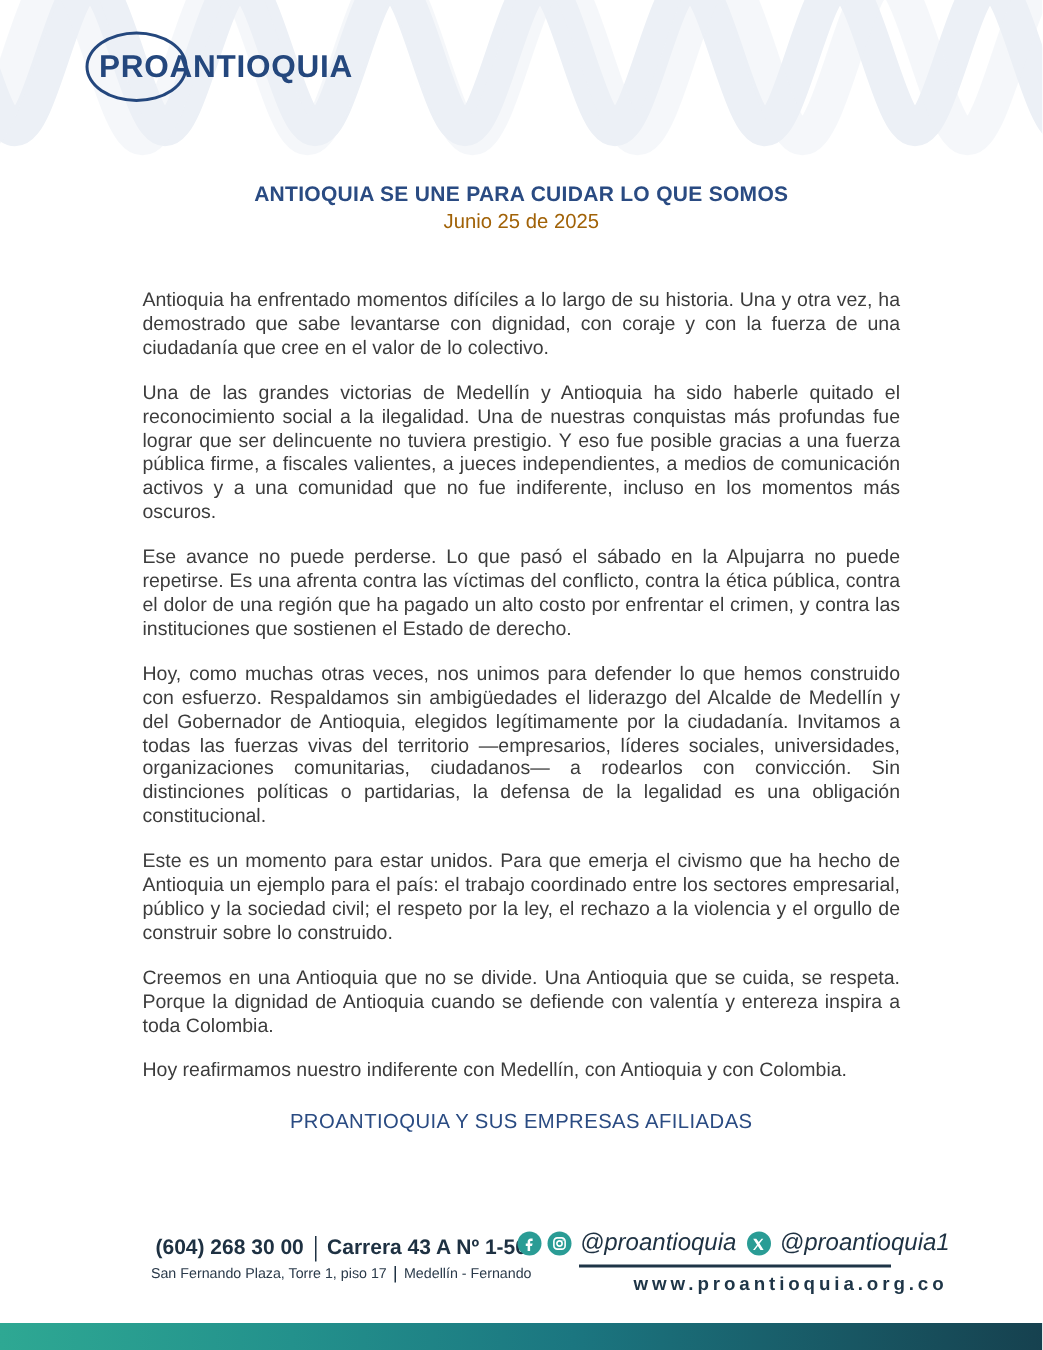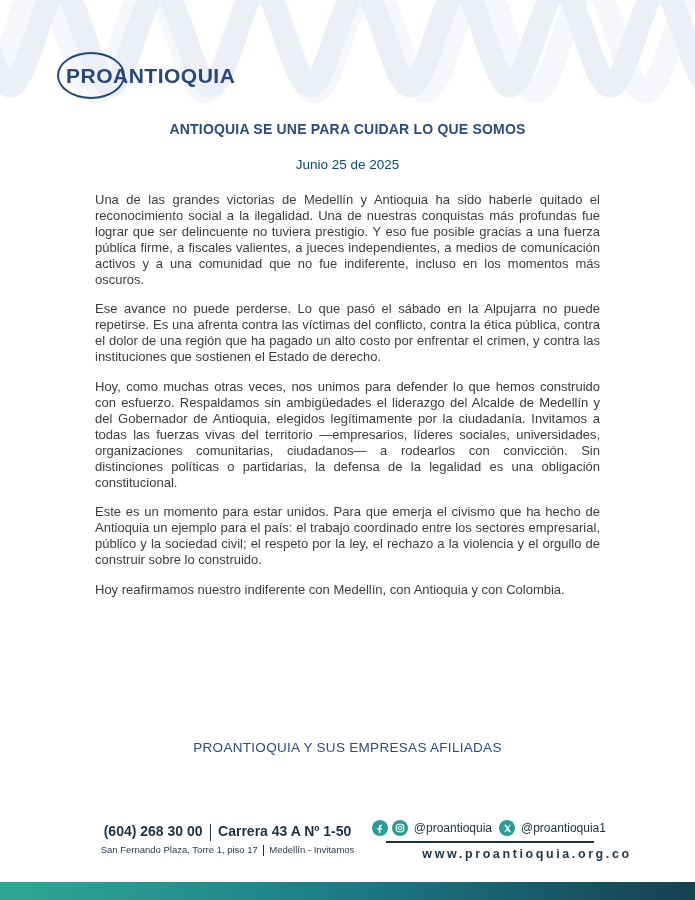--- a/index.html
+++ b/index.html
@@ -20,21 +20,21 @@
     position: absolute;
     top: 0; left: 0;
     width: 695px;
     height: 118px;
     pointer-events: none;
   }
 
   
   .logo {
     position: absolute;
-    top: 63px;
+    top: 32px;
     left: 66px;
     height: 26px;
     display: flex;
     align-items: center;
   }
   .logo-text {
     font-size: 21px;
     font-weight: bold;
     letter-spacing: 0.5px;
     color: #24477d;
@@ -61,23 +61,23 @@
     width: 100%;
     text-align: center;
   }
   .doc-title {
     font-size: 14px;
     font-weight: bold;
     color: #2a4b82;
     letter-spacing: 0.2px;
   }
   .doc-date {
-    margin-top: 20px;
+    margin-top: 3px;
     font-size: 13.5px;
-    color: #0c4a6e;
+    color: #a16207;
   }
 
   
   .content {
     position: absolute;
     top: 192px;
     left: 95px;
     width: 505px;
   }
   .content p {
@@ -145,23 +145,24 @@
   .social-circle {
     width: 16px; height: 16px;
     border-radius: 50%;
     background: #2a9c95;
     display: inline-flex;
     align-items: center;
     justify-content: center;
     flex: 0 0 auto;
   }
   .handle {
-    font-size: 12px;
+    font-size: 16px;
     color: #1e3142;
     margin: 0 3px 0 2px;
+    font-style: italic;
   }
   .social-divider {
     margin-top: 5px;
     height: 2px;
     width: 100%;
     background: #1e3547;
   }
   .website {
     margin-top: 4px;
     text-align: center;
@@ -200,36 +201,38 @@
     <span class="logo-ellipse"></span>
     <span class="logo-text">PROANTIOQUIA</span>
   </div>
 
   <div class="title-block">
     <div class="doc-title">ANTIOQUIA SE UNE PARA CUIDAR LO QUE SOMOS</div>
     <div class="doc-date">Junio 25 de 2025</div>
   </div>
 
   <div class="content">
+      <p>Antioquia ha enfrentado momentos difíciles a lo largo de su historia. Una y otra vez, ha demostrado que sabe levantarse con dignidad, con coraje y con la fuerza de una ciudadanía que cree en el valor de lo colectivo.</p>
       <p>Una de las grandes victorias de Medellín y Antioquia ha sido haberle quitado el reconocimiento social a la ilegalidad. Una de nuestras conquistas más profundas fue lograr que ser delincuente no tuviera prestigio. Y eso fue posible gracias a una fuerza pública firme, a fiscales valientes, a jueces independientes, a medios de comunicación activos y a una comunidad que no fue indiferente, incluso en los momentos más oscuros.</p>
       <p>Ese avance no puede perderse. Lo que pasó el sábado en la Alpujarra no puede repetirse. Es una afrenta contra las víctimas del conflicto, contra la ética pública, contra el dolor de una región que ha pagado un alto costo por enfrentar el crimen, y contra las instituciones que sostienen el Estado de derecho.</p>
       <p>Hoy, como muchas otras veces, nos unimos para defender lo que hemos construido con esfuerzo. Respaldamos sin ambigüedades el liderazgo del Alcalde de Medellín y del Gobernador de Antioquia, elegidos legítimamente por la ciudadanía. Invitamos a todas las fuerzas vivas del territorio —empresarios, líderes sociales, universidades, organizaciones comunitarias, ciudadanos— a rodearlos con convicción. Sin distinciones políticas o partidarias, la defensa de la legalidad es una obligación constitucional.</p>
       <p>Este es un momento para estar unidos. Para que emerja el civismo que ha hecho de Antioquia un ejemplo para el país: el trabajo coordinado entre los sectores empresarial, público y la sociedad civil; el respeto por la ley, el rechazo a la violencia y el orgullo de construir sobre lo construido.</p>
+      <p>Creemos en una Antioquia que no se divide. Una Antioquia que se cuida, se respeta. Porque la dignidad de Antioquia cuando se defiende con valentía y entereza inspira a toda Colombia.</p>
       <p>Hoy reafirmamos nuestro indiferente con Medellín, con Antioquia y con Colombia.</p>
     </div>
 
   <div class="closing">PROANTIOQUIA Y SUS EMPRESAS AFILIADAS</div>
 
   <div class="footer">
     <div class="footer-left">
       <div class="footer-line1">
         <span>(604) 268 30 00</span><span class="vbar tall"></span><span>Carrera 43 A Nº 1-50</span>
       </div>
       <div class="footer-line2">
-        <span>San Fernando Plaza, Torre 1, piso 17</span><span class="vbar short"></span><span>Medellín - Invitamos</span>
+        <span>San Fernando Plaza, Torre 1, piso 17</span><span class="vbar short"></span><span>Medellín - Fernando</span>
       </div>
     </div>
 
     <div class="footer-right">
       <div class="social-row">
         <span class="social-circle">
           <svg width="10" height="10" viewBox="0 0 24 24">
               <path fill="#ffffff" d="M14 8h3V4h-3c-2.8 0-5 2.2-5 5v3H6v4h3v8h4v-8h3l1-4h-4V9c0-.6.4-1 1-1z"></path>
             </svg>
         </span>

